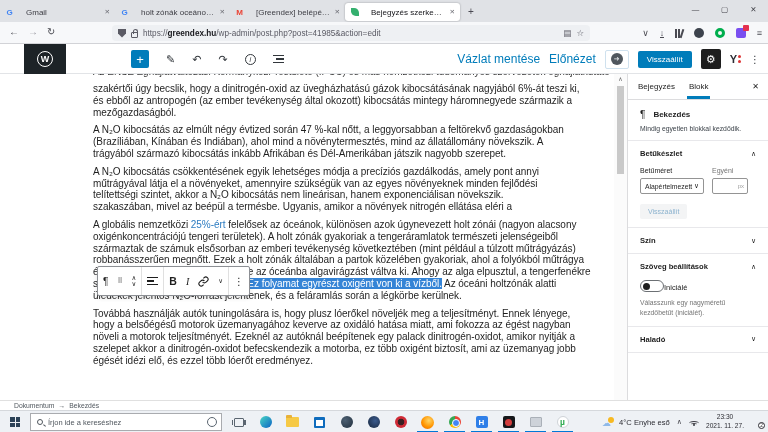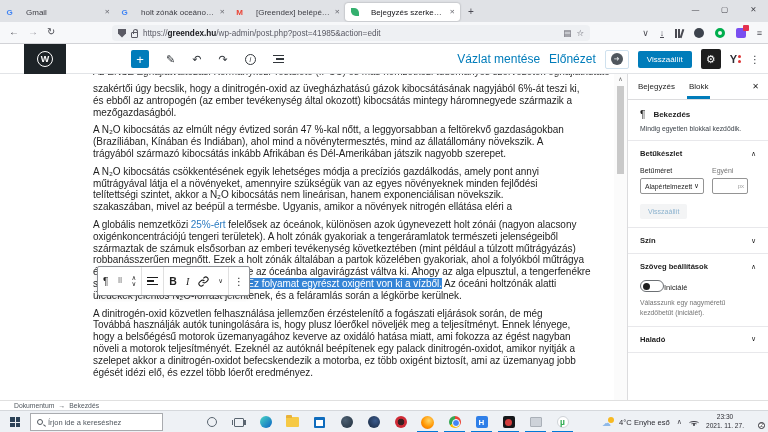--- a/index.html
+++ b/index.html
@@ -121,21 +121,21 @@
   .togdesc { margin-top:6px; font-size:6.8px; line-height:1.45; color:#757575; }
 
   
   .footer { position:absolute; left:0; top:400px; width:768px; height:10px; background:#fff; border-top:1px solid #e0e0e0; display:flex; align-items:center; padding:0 14px; gap:4px; font-size:6.8px; color:#50575e; }
 
   
   .taskbar { position:absolute; left:0; top:410px; width:768px; height:22px; background:#eef1f5; border-top:1px solid #d5d8dc; }
   .startbtn { position:absolute; left:0; top:0; width:30px; height:22px; display:flex; align-items:center; justify-content:center; }
   .winlogo { display:grid; grid-template-columns:4.5px 4.5px; grid-template-rows:4.5px 4.5px; gap:1px; }
   .winlogo i { background:#2c4257; }
-  .searchbox { position:absolute; left:30px; top:2px; width:133px; height:18px; background:#fff; border:1px solid #a9abaf; display:flex; align-items:center; gap:5px; padding:0 6px; }
+  .searchbox { position:absolute; left:30px; top:2px; width:192px; height:18px; background:#fff; border:1px solid #a9abaf; display:flex; align-items:center; gap:5px; padding:0 6px; }
   .mag { width:6px; height:6px; border:1.2px solid #50575e; border-radius:50%; position:relative; flex:0 0 auto; }
   .mag:after { content:""; position:absolute; left:5px; top:5px; width:3px; height:1.2px; background:#50575e; transform:rotate(40deg); }
   .searchtxt { font-size:7.5px; color:#50575e; white-space:nowrap; }
   .tbicons { position:absolute; left:198px; top:0; height:22px; display:flex; align-items:center; }
   .tbi { width:27px; height:22px; display:flex; align-items:center; justify-content:center; position:relative; }
   .tbi.run:after { content:""; position:absolute; bottom:0; left:3px; right:3px; height:2px; background:#0078d7; }
   .cortana { width:10px; height:10px; border:1.5px solid #5a6570; border-radius:50%; }
   .taskview { width:10px; height:9px; border:1.2px solid #5a6570; border-radius:1px; position:relative; }
   .taskview:before { content:""; position:absolute; left:-3px; top:1px; width:1.5px; height:5px; background:#5a6570; }
   .taskview:after { content:""; position:absolute; right:-3px; top:1px; width:1.5px; height:5px; background:#5a6570; }
@@ -296,21 +296,20 @@
         <div class="para">
           <div><span>A globális nemzetközi </span><span class="link">25%-ért</span><span> felelősek az óceánok, különösen azok úgynevezett holt zónái (nagyon alacsony</span></div>
           <div>oxigénkoncentrációjú tengeri területek). A holt zónák gyakoriak a tengeráramlatok természeti jelenségeiből</div>
           <div>származtak de számuk elsősorban az emberi tevékenység következtében (mint például a túlzott műtrágyázás)</div>
           <div>robbanásszerűen megnőtt. Ezek a holt zónák általában a partok közelében gyakoriak, ahol a folyókból műtrágya</div>
           <div>és más vegyi anyagok mosódnak be az óceánba algavirágzást váltva ki. Ahogy az alga elpusztul, a tengerfenékre</div>
           <div><span>süllyed, </span><span class="hl">ott baktériumok bontják le. Ez folyamat egyrészt oxigént von ki a vízből.</span><span> Az óceáni holtzónák alatti</span></div>
           <div>üledékek jelentős N₂O-forrást jelentenek, és a feláramlás során a légkörbe kerülnek.</div>
         </div>
         <div class="para">
-          <div>A dinitrogén-oxid közvetlen felhasználása jellemzően érzéstelenítő a fogászati eljárások során, de még</div>
           <div>Továbbá használják autók tuningolására is, hogy plusz lóerőkel növeljék meg a teljesítményt. Ennek lényege,</div>
           <div>hogy a belsőégésű motorok üzemanyagához keverve az oxidáló hatása miatt, ami fokozza az égést nagyban</div>
           <div>növeli a motorok teljesítményét. Ezeknél az autóknál beépítenek egy palack dinitrogén-oxidot, amikor nyitják a</div>
           <div>szelepet akkor a dinitrogén-oxidot befecskendezik a motorba, ez több oxigént biztosít, ami az üzemanyag jobb</div>
           <div>égését idézi elő, és ezzel több lóerőt eredményez.</div>
         </div>
       </div>
 
       <div class="btoolbar">
         <div class="btb-group">

